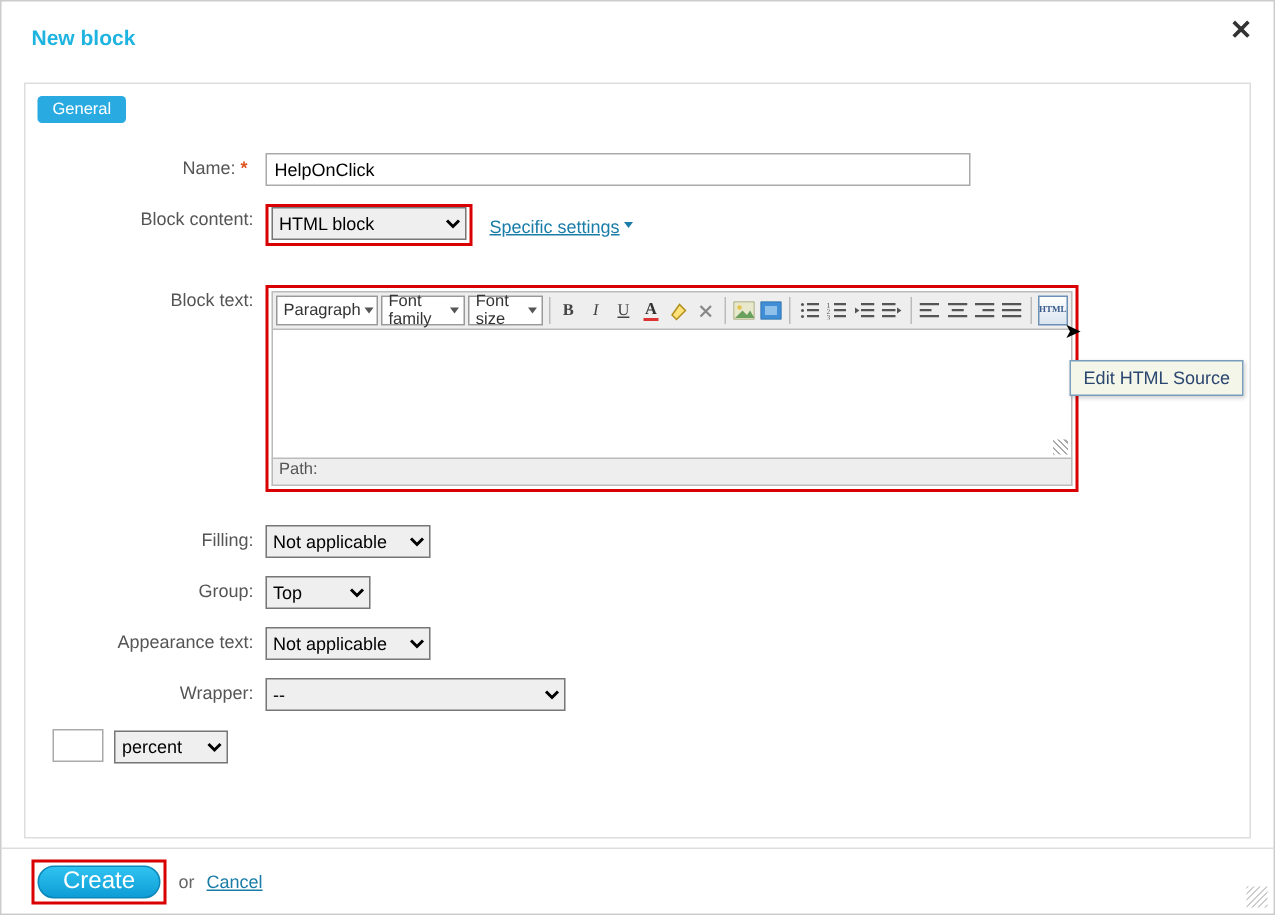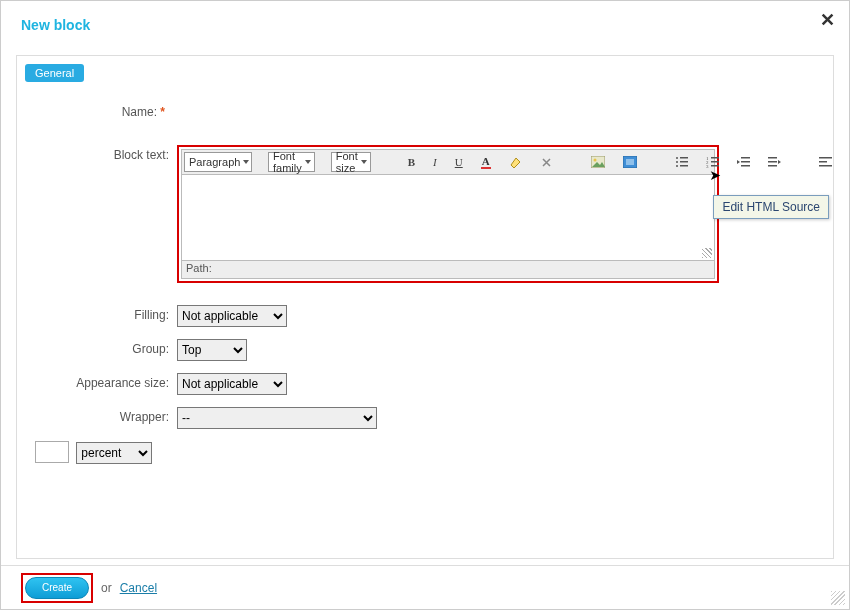--- a/index.html
+++ b/index.html
@@ -21,38 +21,38 @@
   input[type=text].wide { width: 470px; height: 22px; border: 1px solid #aaa; padding: 2px 5px; font-size: 12px; }
   select.native { height: 22px; border: 1px solid #777; background: #efefef; font-size: 12px; }
   .spec-link { color: #1a7da8; text-decoration: underline; margin-left: 8px; position: relative; top: 2px; }
   .caret { display: inline-block; margin-left: 3px; width: 0; height: 0; border-left: 3px solid transparent; border-right: 3px solid transparent; border-top: 4px solid #1a7da8; vertical-align: middle; }
   
   .hl-red { border: 2px solid #d80000; }
   .bc-box { display: inline-block; padding: 0 2px 2px 2px; }
   
   .editor-wrap.hl-red { display:inline-block; padding:2px; }
   .editor { width: 534px; }
-  .toolbar { background: #eee; border: 1px solid #bbb; display: flex; align-items: center; height: 26px; padding: 0 2px; gap: 16px; }
+  .toolbar { background: #eee; border: 1px solid #bbb; display: flex; align-items: center; height: 26px; padding: 0 2px; gap: 2px; }
   .tbtn { width: 20px; height: 20px; display: inline-flex; align-items: center; justify-content: center; font-size: 11px; font-family: "Times New Roman", serif; color: #444; cursor: pointer; border:1px solid transparent; }
   .tbtn svg { display:block; }
   .tsel { height: 20px; border: 1px solid #999; background: #fff; display: inline-flex; align-items: center; justify-content: space-between; padding: 0 3px 0 4px; font-size: 11px; color: #333; }
   .tsel .dd { width:0;height:0;border-left:3px solid transparent;border-right:3px solid transparent;border-top:4px solid #555; margin-left:3px;}
   .sep { width: 1px; height: 18px; background: #bbb; margin: 0 2px; }
   .html-btn { border: 1px solid #6b8fb5; background: linear-gradient(#fff,#d9e4f0); font-size: 6px; color:#3a5b8c; font-weight:bold; }
   .editor-body { border:1px solid #bbb; border-top:none; height: 86px; background:#fff; position:relative; }
   .resize-handle{position:absolute;right:2px;bottom:2px;width:10px;height:10px;background:repeating-linear-gradient(45deg,#aaa,#aaa 1px,transparent 1px,transparent 3px);}
   .path-bar { border:1px solid #bbb; border-top:none; background:#eee; height:18px; font-size:11px; color:#555; padding:1px 4px; }
   
   .tooltip-box { position:absolute; top:48px; right:-112px; background:#f3f6e8; border:1px solid #7a9dbd; padding:4px 8px; font-size:12px; color:#2b4670; white-space:nowrap; box-shadow:1px 1px 3px rgba(0,0,0,.2);}
   .cursor-arrow{position:absolute;top:20px;right:-4px;font-size:14px;color:#000;}
   .editor-wrap{position:relative;}
   
   .footer { position: absolute; bottom: 0; left: 0; right: 0; height: 44px; border-top: 1px solid #ddd; display:flex; align-items:center; padding-left:20px; gap:8px;}
   .hl-create{ border:2px solid #d80000; display:inline-block; padding:2px;}
-  .btn-create{ background: linear-gradient(#2fc3f1,#0e9dd6); color:#fff; border:1px solid #0c87b8; border-radius:11px; height:22px; padding:0 16px; font-size:10px; cursor:pointer;}
+  .btn-create{ background: linear-gradient(#2fc3f1,#0e9dd6); color:#fff; border:1px solid #0c87b8; border-radius:11px; height:22px; padding:0 16px; font-size:16px; cursor:pointer;}
   .or{color:#666;}
   .cancel{color:#1a7da8;text-decoration:underline;}
   .help-q{ color:#1a7da8; }
   .num-in{ width:34px; height:22px; border:1px solid #aaa; margin-right:4px;}
   .resizer{position:absolute; right:4px; bottom:4px; width:14px; height:14px; background:repeating-linear-gradient(135deg,#ccc,#ccc 1px, transparent 1px, transparent 3px);}
 </style>
 </head>
 <body>
 
 <div class="modal">
@@ -61,22 +61,34 @@
 
   <div class="scrollwrap">
     <div class="tab-bar">
       <span class="tab">General</span>
     </div>
 
     <div class="form">
 
       <div class="row">
         <div class="label"><span>Name:</span> <span class="req">*</span></div>
-      </div>
-
+        <div class="ctrl"><input type="text" class="wide" value="HelpOnClick" style=""></div>
+      </div>
+
+      <div class="row">
+        <div class="label">Block content:</div>
+        <div class="ctrl">
+          <span class="bc-box hl-red">
+            <select class="native" style="width:130px">
+              <option>HTML block</option>
+            </select>
+          </span>
+          <a href="#" class="spec-link"><span>Specific settings</span></a><span class="caret"></span>
+        </div>
+      </div>
 
       <div class="row" style="margin-top:14px;">
         <div class="label">Block text:</div>
         <div class="ctrl">
           <div class="editor-wrap hl-red">
             <div class="editor">
               <div class="toolbar">
                 <span class="tsel" style="width:68px">
                     <span>Paragraph</span>
                     <span class="dd"></span>
@@ -204,21 +216,21 @@
         <div class="label">Filling:</div>
         <div class="ctrl"><select class="native" style="width:110px"><option>Not applicable</option></select></div>
       </div>
 
       <div class="row">
         <div class="label">Group:</div>
         <div class="ctrl"><select class="native" style="width:70px"><option>Top</option></select></div>
       </div>
 
       <div class="row">
-        <div class="label">Appearance size:</div>
+        <div class="label">Appearance text:</div>
         <div class="ctrl"><select class="native" style="width:110px"><option>Not applicable</option></select></div>
       </div>
 
       <div class="row">
         <div class="label">Wrapper:</div>
         <div class="ctrl"><select class="native" style="width:200px"><option>--</option></select></div>
       </div>
 
       <div class="row">
         <div class="ctrl">

